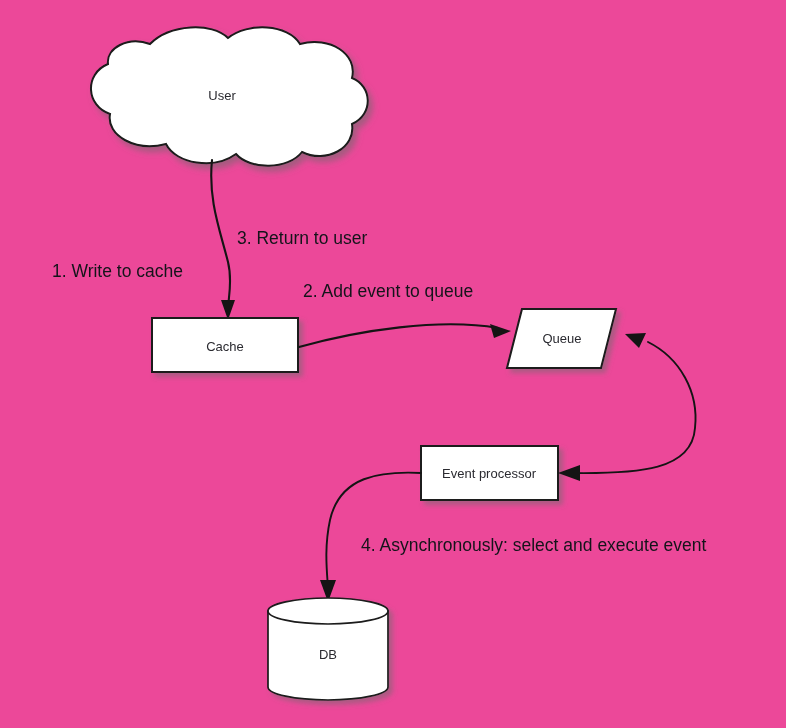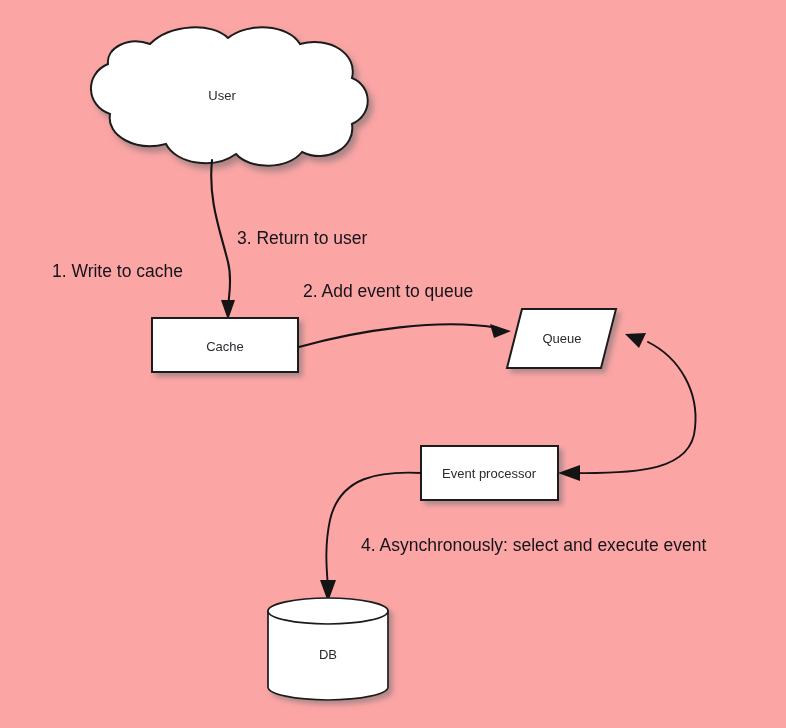--- a/index.html
+++ b/index.html
@@ -8,21 +8,21 @@
     background: #ffffff;
   }
   body {
     font-family: "Liberation Sans", sans-serif;
     -webkit-font-smoothing: antialiased;
   }
   #canvas {
     position: relative;
     width: 786px;
     height: 728px;
-    background: #fca5a5;
+    background: #ec4899;
     overflow: hidden;
   }
   #diagram-svg {
     position: absolute;
     left: 0;
     top: 0;
     width: 786px;
     height: 728px;
   }
   .shape-label {

